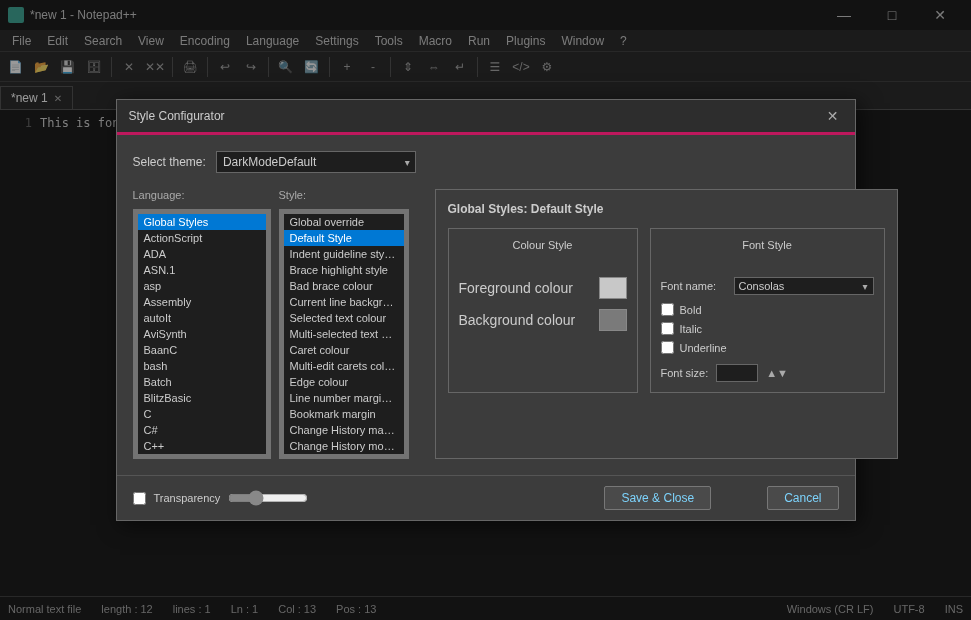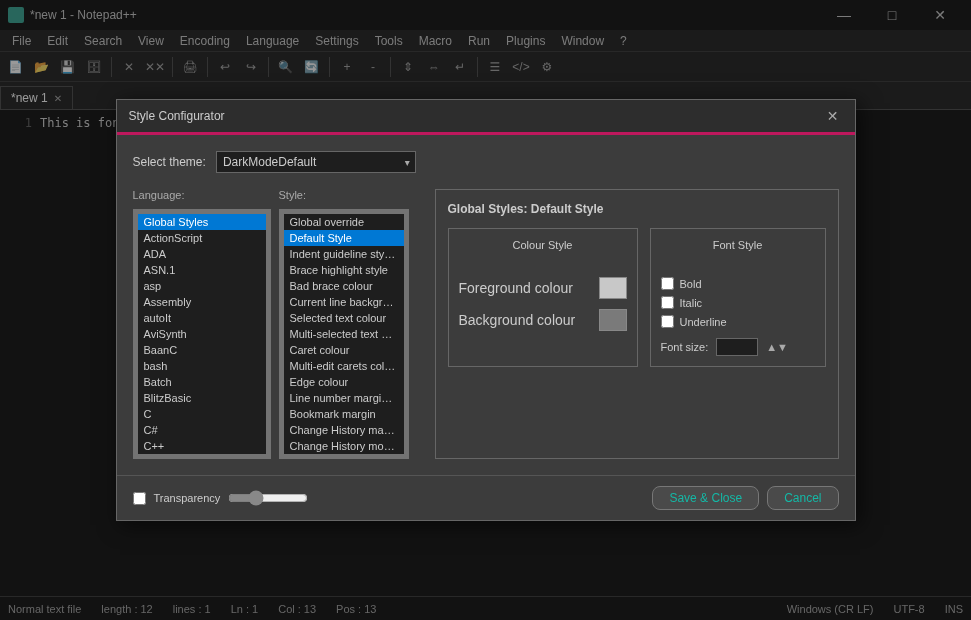--- a/index.html
+++ b/index.html
@@ -444,25 +444,26 @@
       font-size: 11px;
     }
     .transparency-slider {
       width: 80px;
       accent-color: #888;
     }
 
     .dialog-btn {
       background: #4a4a4a;
       border: 1px solid #777;
-      color: #14b8a6;
+      color: #7dd3fc;
       padding: 4px 16px;
       cursor: pointer;
       font-size: 12px;
-      border-radius: 8px;
+      border-radius: 2px;
+      margin-left: 48px;
     }
 
     
     .list-box::-webkit-scrollbar { width: 10px; }
     .list-box::-webkit-scrollbar-track { background: #2d2d2d; }
     .list-box::-webkit-scrollbar-thumb { background: #666; }
 
     .select-wrap {
       position: relative;
       display: inline-block;
@@ -637,20 +638,31 @@
                 <div class="colour-swatch" style="background:#c8c8c8;"></div>
               </div>
               <div class="colour-row">
                 <span class="colour-label">Background colour</span>
                 <div class="colour-swatch" style="background:#7a7a7a;"></div>
               </div>
             </div>
 
             <div class="font-section">
               <div class="section-title">Font Style</div>
+              <div class="font-name-row">
+                <span class="font-name-label">Font name:</span>
+                <div class="select-wrap">
+                  <select class="font-select">
+                    <option>Consolas</option>
+                    <option>Arial</option>
+                    <option>Courier New</option>
+                    <option>Verdana</option>
+                  </select>
+                </div>
+              </div>
               <div class="font-checkboxes">
                 <div class="font-checkbox-row">
                   <input type="checkbox" id="cb-bold" style="">
                   <label class="checkbox-label" for="cb-bold">Bold</label>
                 </div>
                 <div class="font-checkbox-row">
                   <input type="checkbox" id="cb-italic" style="">
                   <label class="checkbox-label" for="cb-italic">Italic</label>
                 </div>
                 <div class="font-checkbox-row">

